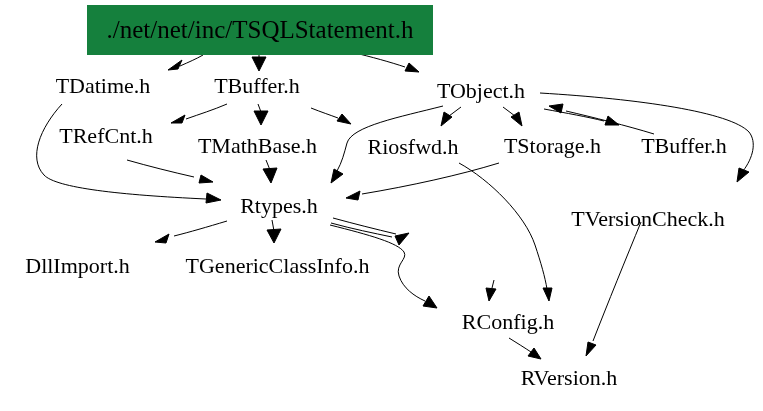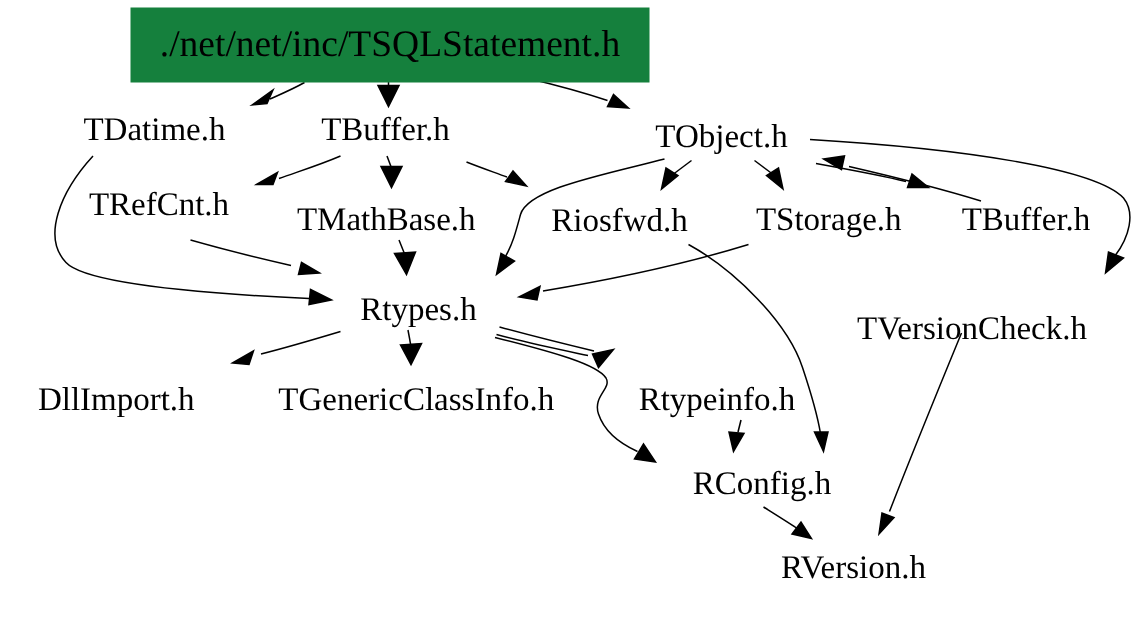--- a/index.html
+++ b/index.html
@@ -97,16 +97,15 @@
     <div class="node" style="left: 425px; top: 78px; width: 112px; height: 28px;">TObject.h</div>
     <div class="node" style="left: 45px; top: 123px; width: 122px; height: 26px;">TRefCnt.h</div>
     <div class="node" style="left: 185px; top: 133px; width: 145px; height: 26px;">TMathBase.h</div>
     <div class="node" style="left: 358px; top: 134px; width: 110px; height: 26px;">Riosfwd.h</div>
     <div class="node" style="left: 495px; top: 133px; width: 115px; height: 26px;">TStorage.h</div>
     <div class="node" style="left: 633px; top: 133px; width: 102px; height: 26px;">TBuffer.h</div>
     <div class="node" style="left: 230px; top: 193px; width: 98px; height: 26px;">Rtypes.h</div>
     <div class="node" style="left: 553px; top: 194px; width: 190px; height: 26px; margin-top: 12px;">TVersionCheck.h</div>
     <div class="node" style="left: 10px; top: 253px; width: 135px; height: 26px;">DllImport.h</div>
     <div class="node" style="left: 165px; top: 253px; width: 225px; height: 26px;">TGenericClassInfo.h</div>
-    <div class="node" style="left: 415px; top: 253px; width: 126px; height: 26px;">Rtypeinfo.h</div>
     <div class="node" style="left: 452px; top: 309px; width: 112px; height: 27px;">RConfig.h</div>
     <div class="node" style="left: 512px; top: 365px; width: 114px; height: 27px;">RVersion.h</div>
   </div>
 
 </body></html>

